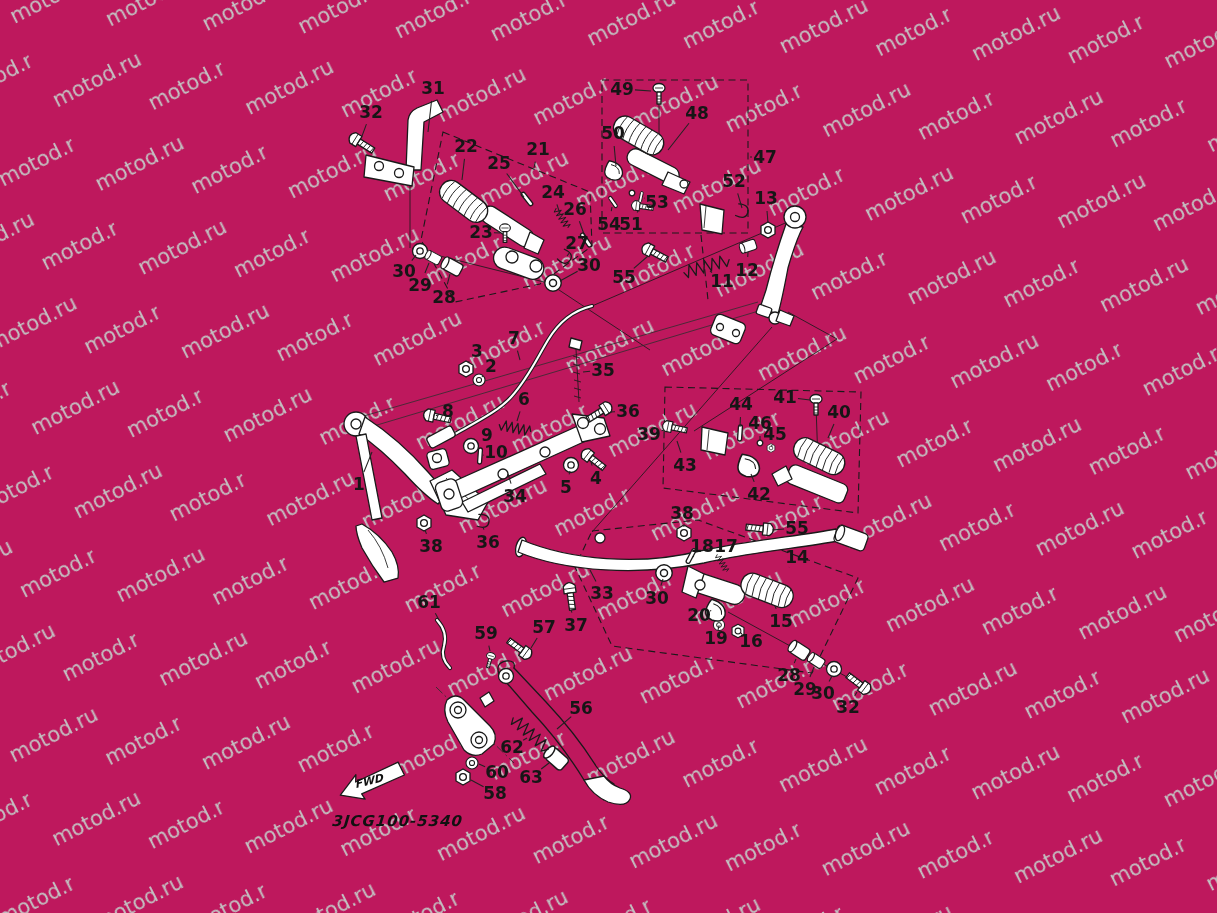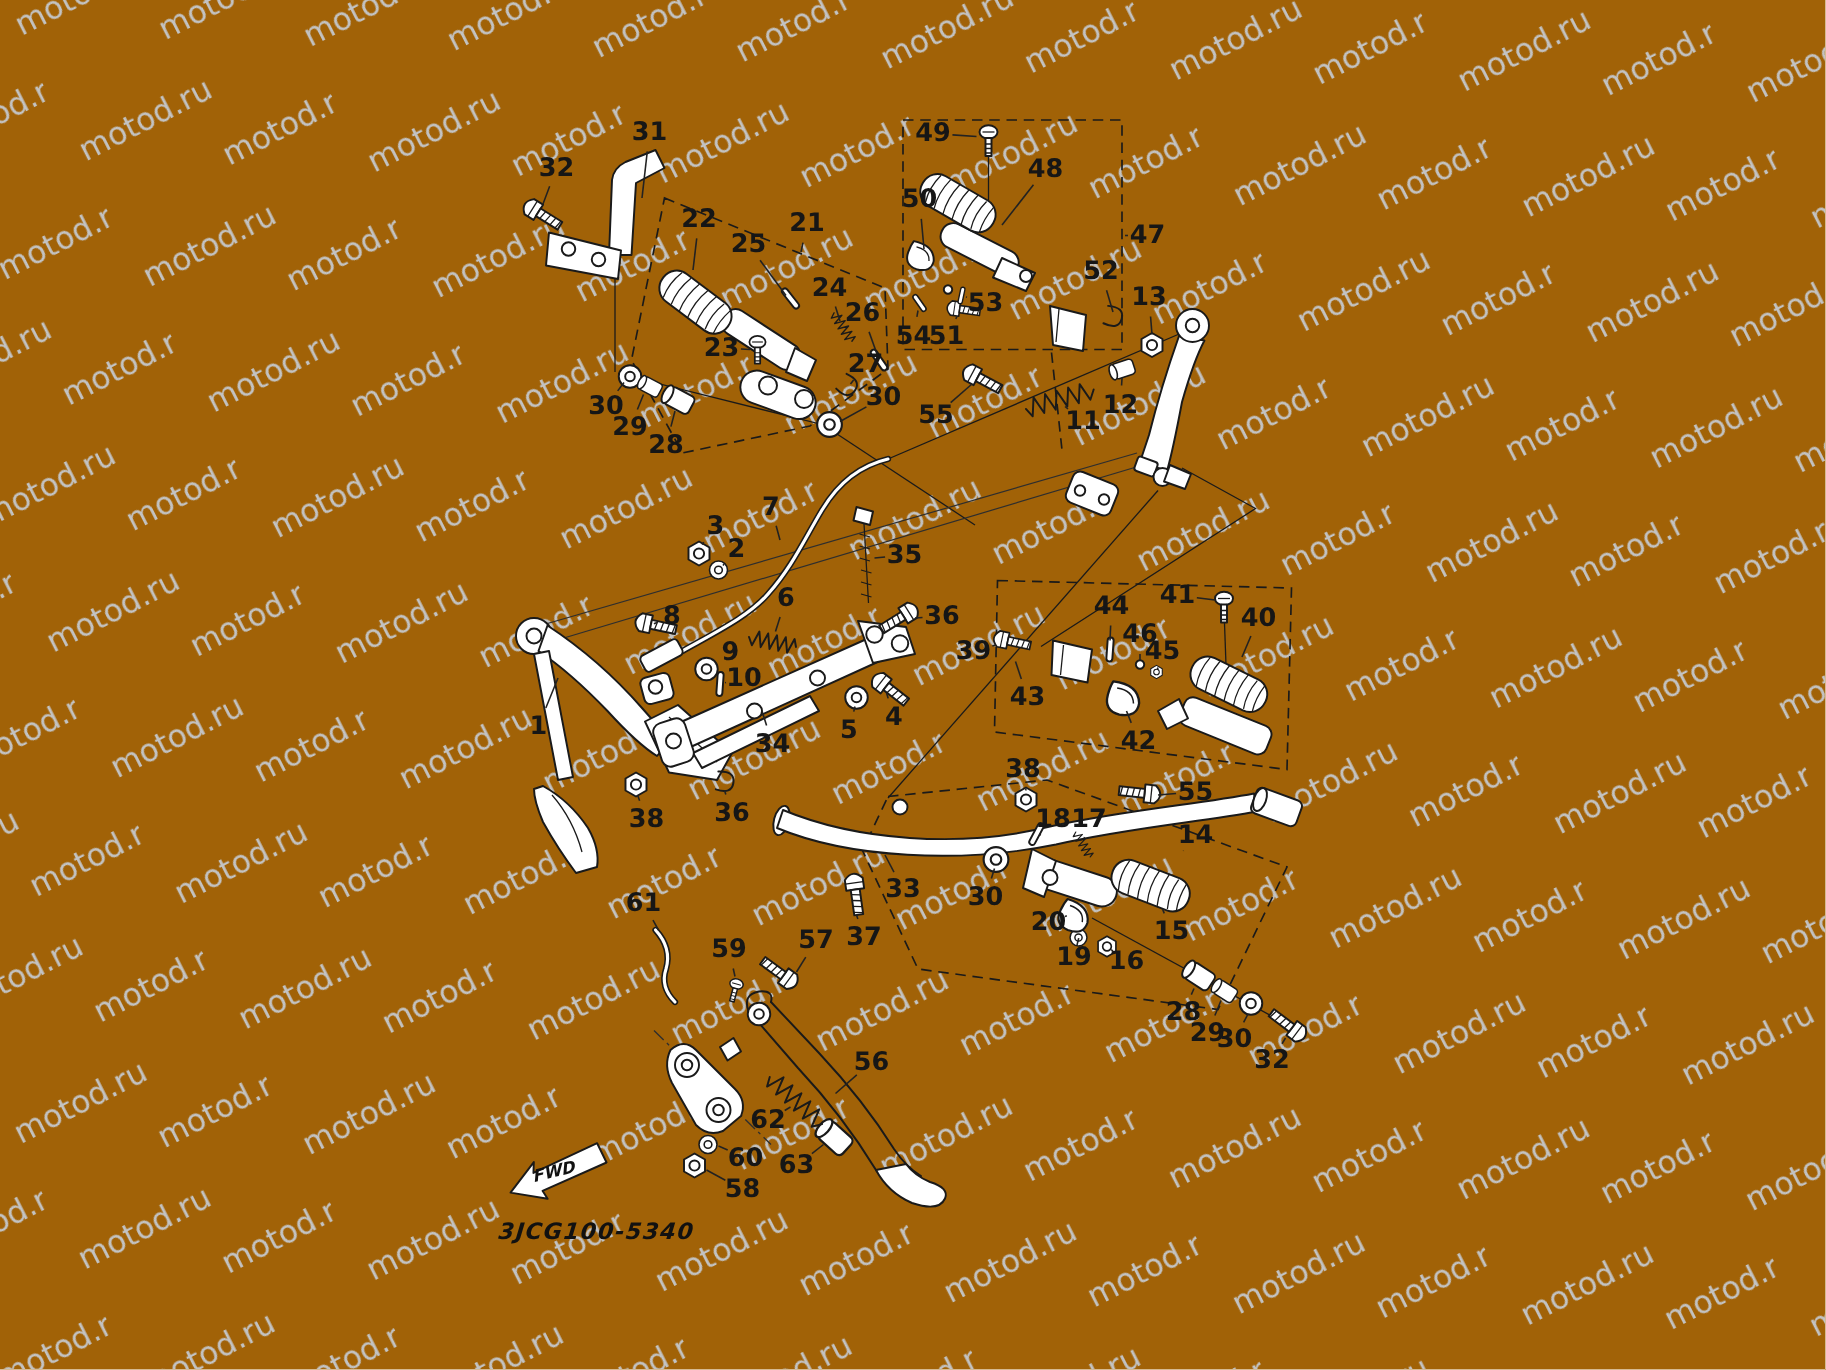--- a/index.html
+++ b/index.html
@@ -1,16 +1,16 @@
 <!DOCTYPE html>
 <html><head>
 <meta charset="utf-8">
 <style>
   html,body{margin:0;padding:0;background:#ffffff;}
-  .stage{position:relative;width:1217px;height:913px;background:#a16207;overflow:hidden;
+  .stage{position:relative;width:1217px;height:913px;background:#be185d;overflow:hidden;
          font-family:"DejaVu Sans",sans-serif;}
   svg{display:block;}
   .wmt{font-family:"DejaVu Sans",sans-serif;font-size:21px;}
   .callout{font:600 17px "DejaVu Sans",sans-serif;fill:#161616;text-anchor:middle;dominant-baseline:central;}
   .leader{stroke:#222;stroke-width:1.05;}
   .fw{fill:#ffffff;stroke:#1a1a1a;stroke-width:1.3;stroke-linejoin:round;}
   .ln{fill:none;stroke:#1a1a1a;stroke-width:1.3;stroke-linecap:round;stroke-linejoin:round;}
   .thk{fill:none;stroke:#1a1a1a;stroke-width:4.2;stroke-linecap:round;}
   .thkin{fill:none;stroke:#ffffff;stroke-width:2.1;stroke-linecap:round;}
   .thin{fill:none;stroke:#1a1a1a;stroke-width:0.85;}

